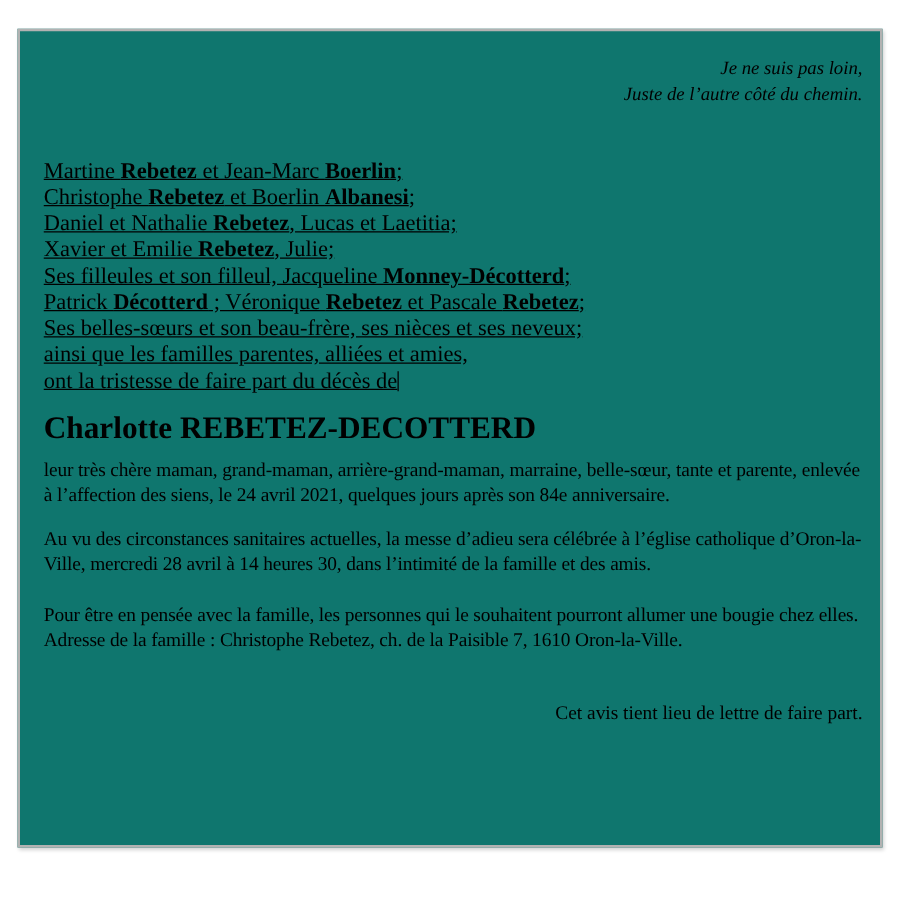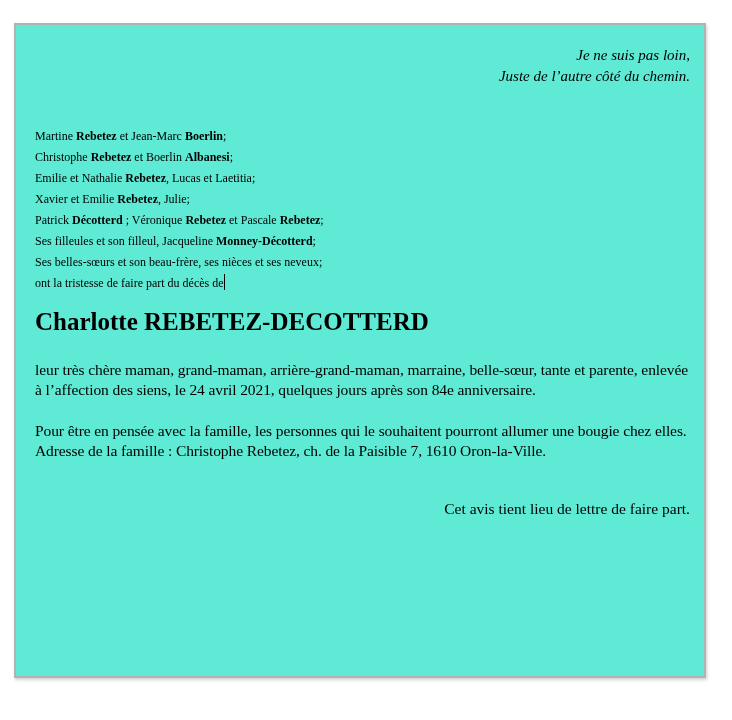--- a/index.html
+++ b/index.html
@@ -8,58 +8,59 @@
     background: #ffffff;
     font-family: "Liberation Serif", serif;
     color: #000000;
     overflow: hidden;
     position: relative;
   }
   .page {
     position: absolute;
     left: 14px; top: 23px;
     width: 692px; height: 655px;
-    background: #5eead4;
+    background: #0f766e;
     border: 2px solid #b2b2b2;
     box-shadow: 1px 2px 3px rgba(0,0,0,0.18);
     padding-left: 19px;
     padding-right: 14px;
   }
   .epigraph {
     padding-top: 20px;
     text-align: right;
     font-style: italic;
     font-size: 15px;
     line-height: 21px;
   }
   .family { margin-top: 39px; }
   .family-line {
-    font-size: 12px;
+    font-size: 18px;
     line-height: 21px;
+    text-decoration: underline;
   }
   .family-line b, .family-line .bold { font-weight: bold; }
   .caret {
     display: inline-block;
     width: 1.5px;
     height: 16px;
     background: #000;
     vertical-align: -3px;
   }
   .title {
     margin-top: 12px;
     font-size: 25px;
     font-weight: bold;
     line-height: 32px;
   }
   .par {
     font-size: 15.5px;
     line-height: 20px;
     letter-spacing: -0.1px;
   }
-  .par-1 { margin-top: 22px; }
+  .par-1 { margin-top: 8px; }
   .par-2 { margin-top: 15px; }
   .par-3 { margin-top: 21px; }
   .address { }
   .closing {
     margin-top: 38px;
     text-align: right;
     font-size: 15.5px;
     line-height: 20px;
   }
 </style>
@@ -69,30 +70,32 @@
 <div class="page">
 
   <div class="epigraph">
     <div>Je ne suis pas loin,</div>
     <div>Juste de l’autre côté du chemin.</div>
   </div>
 
   <div class="family" id="family-list">
       <div class="family-line"><span>Martine </span><span class="bold">Rebetez</span><span> et Jean-Marc </span><span class="bold">Boerlin</span><span>;</span></div>
       <div class="family-line"><span>Christophe </span><span class="bold">Rebetez</span><span> et Boerlin </span><span class="bold">Albanesi</span><span>;</span></div>
-      <div class="family-line"><span>Emilie et Nathalie </span><span class="bold">Rebetez</span><span>, Lucas et Laetitia;</span></div>
+      <div class="family-line"><span>Daniel et Nathalie </span><span class="bold">Rebetez</span><span>, Lucas et Laetitia;</span></div>
       <div class="family-line"><span>Xavier et Emilie </span><span class="bold">Rebetez</span><span>, Julie;</span></div>
+      <div class="family-line"><span>Ses filleules et son filleul, Jacqueline </span><span class="bold">Monney-Décotterd</span><span>;</span></div>
       <div class="family-line"><span>Patrick </span><span class="bold">Décotterd</span><span> ; Véronique </span><span class="bold">Rebetez</span><span> et Pascale </span><span class="bold">Rebetez</span><span>;</span></div>
-      <div class="family-line"><span>Ses filleules et son filleul, Jacqueline </span><span class="bold">Monney-Décotterd</span><span>;</span></div>
       <div class="family-line"><span>Ses belles-sœurs et son beau-frère, ses nièces et ses neveux;</span></div>
+      <div class="family-line"><span>ainsi que les familles parentes, alliées et amies,</span></div>
     </div>
 
   <div class="family-line"><span>ont la tristesse de faire part du décès de</span><span class="caret"></span></div>
 
   <div class="title">Charlotte REBETEZ-DECOTTERD</div>
 
   <p class="par par-1">leur très chère maman, grand-maman, arrière-grand-maman, marraine, belle-sœur, tante et parente, enlevée à l’affection des siens, le 24 avril 2021, quelques jours après son 84e anniversaire.</p>
+  <p class="par par-2">Au vu des circonstances sanitaires actuelles, la messe d’adieu sera célébrée à l’église catholique d’Oron-la-Ville, mercredi 28 avril à 14 heures 30, dans l’intimité de la famille et des amis.</p>
   <p class="par par-3">Pour être en pensée avec la famille, les personnes qui le souhaitent pourront allumer une bougie chez elles.</p>
   <p class="par address">Adresse de la famille : Christophe Rebetez, ch. de la Paisible 7, 1610 Oron-la-Ville.</p>
 
   <p class="closing">Cet avis tient lieu de lettre de faire part.</p>
 
 </div>
 
 </body></html>

